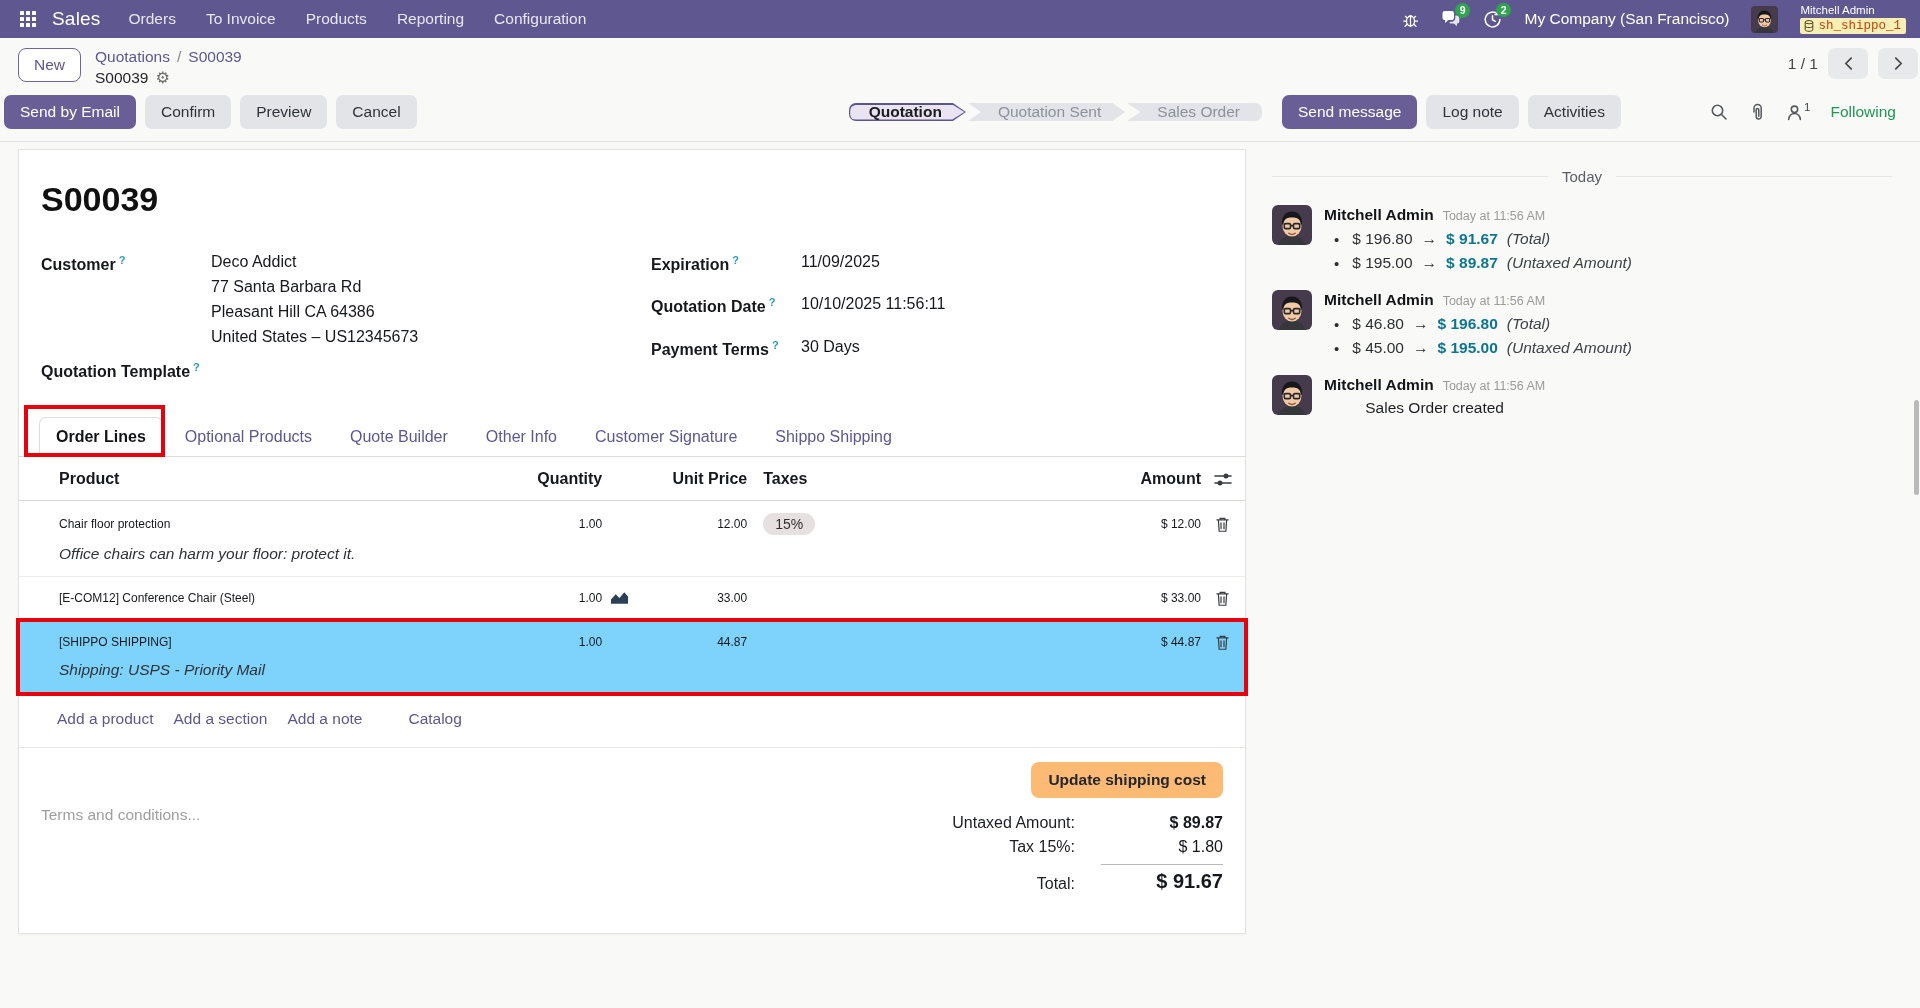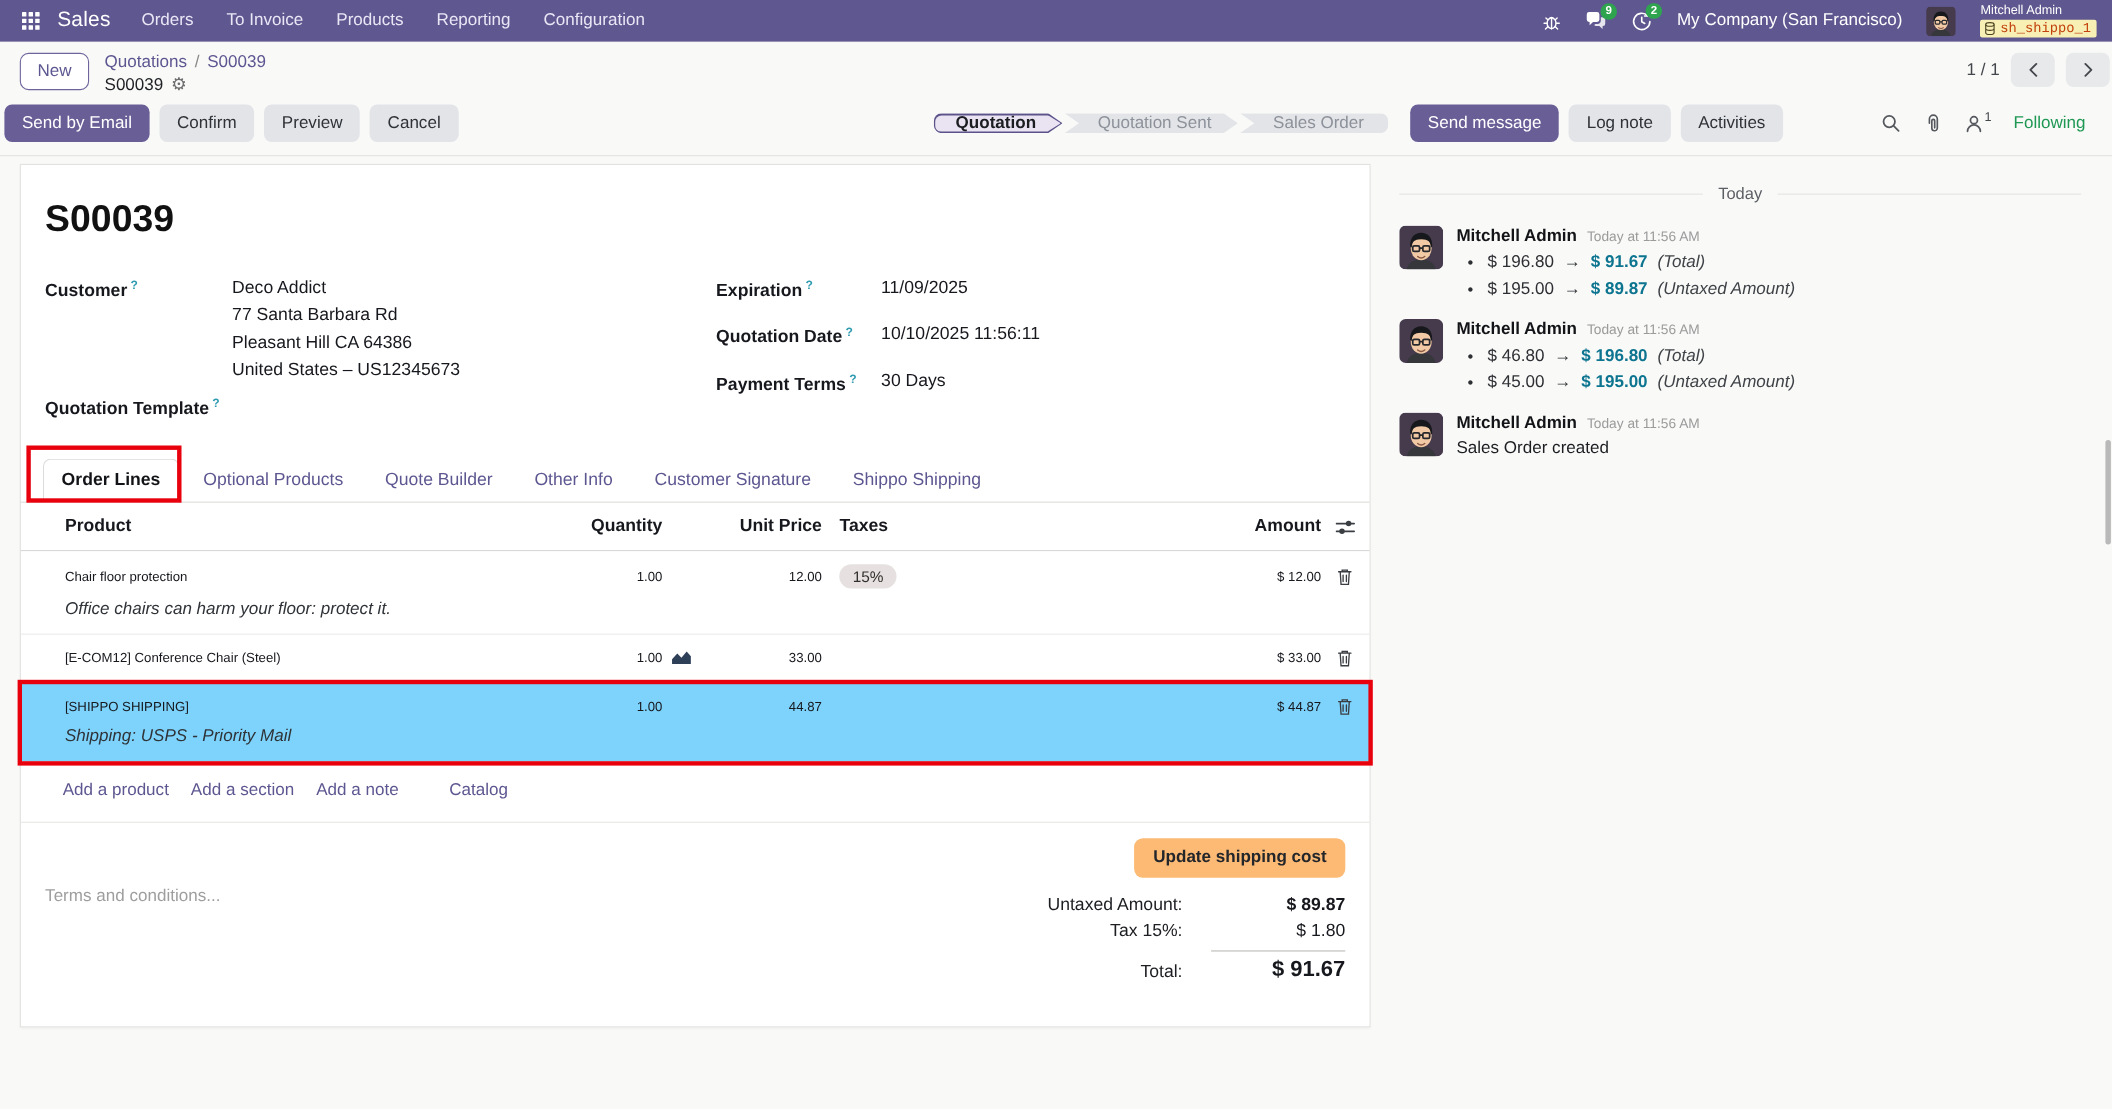--- a/index.html
+++ b/index.html
@@ -119,21 +119,21 @@
   .upd-row { text-align:right; }
   .btn-update { background:#fdba74; color:#23262b; font-weight:700; font-size:15.5px; padding:9px 17px; border-radius:8px; border:none; cursor:pointer; }
   .totals { margin-top:16px; display:grid; grid-template-columns:auto 122px; justify-content:end; row-gap:6px; font-size:16px; }
   .tot-label { text-align:right; color:#1c1e22; padding-right:26px; }
   .tot-val { text-align:right; color:#16181d; }
   .bold { font-weight:700; }
   .tot-total-label { align-self:end; }
   .tot-total-val { border-top:1px solid #b9b9b7; padding-top:5px; margin-top:2px; font-size:20px; font-weight:700; }
 
   
-  .chatter { flex:1; padding:0 28px 0 10px; }
+  .chatter { flex:1; padding:0 28px 0 10px;text-align:center; }
   .today-divider { display:flex; align-items:center; gap:14px; color:#5b5e63; font-size:15px; margin:26px 0 20px 0; }
   .today-divider::before, .today-divider::after { content:""; flex:1; height:1px; background:#e4e4e2; }
   .message { display:flex; gap:12px; margin-bottom:18px; }
   .msg-avatar { width:40px; height:40px; border-radius:6px; overflow:hidden; flex:0 0 40px; }
   .msg-body { padding-top:1px; }
   .msg-head { display:flex; align-items:baseline; gap:9px; }
   .msg-author { font-size:15.5px; font-weight:700; color:#131417; }
   .msg-time { font-size:12.5px; color:#9b9b9b; }
   .chg { margin:6px 0 0 10px; font-size:15.5px; color:#2d2f33; display:flex; align-items:center; }
   .chg .bullet { margin-right:13px; font-size:15px; }

